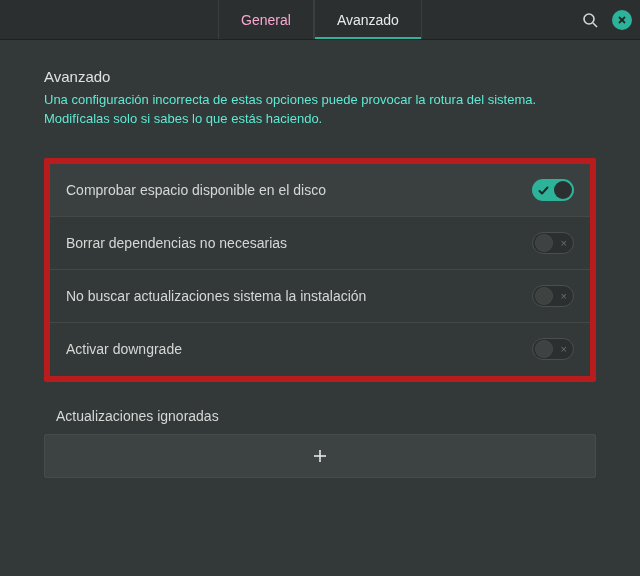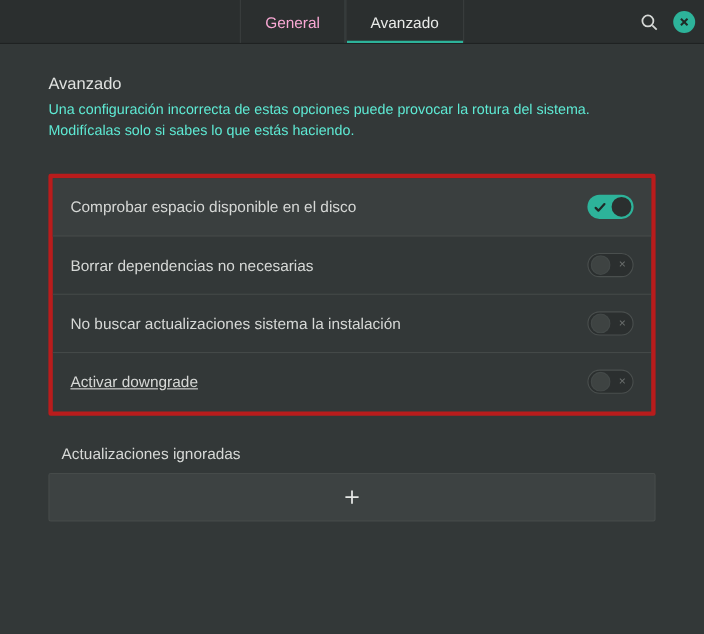--- a/index.html
+++ b/index.html
@@ -75,33 +75,33 @@
     margin-bottom: 6px;
   }
   .section-desc {
     font-size: 13px;
     color: #5eead4;
     line-height: 1.45;
     margin-bottom: 16px;
     max-width: 530px;
   }
   .settings-list {
-    border: 4px solid #b91c1c;
+    border: 6px solid #b91c1c;
     border-radius: 2px;
     margin-top: 29px;
   }
   .setting-row {
     display: flex;
     align-items: center;
     justify-content: space-between;
     padding: 0 16px;
     height: 53px;
     border-bottom: 1px solid #444948;
   }
-  .setting-row:last-child { border-bottom: none; text-decoration: underline; }
+  .setting-row:last-child { border-bottom: none; }
   .setting-row.highlight {
     background: #3a3f3f;
   }
   .setting-label {
     color: #d6d8d6;
     font-size: 14px;
   }
   .switch {
     width: 42px;
     height: 22px;

